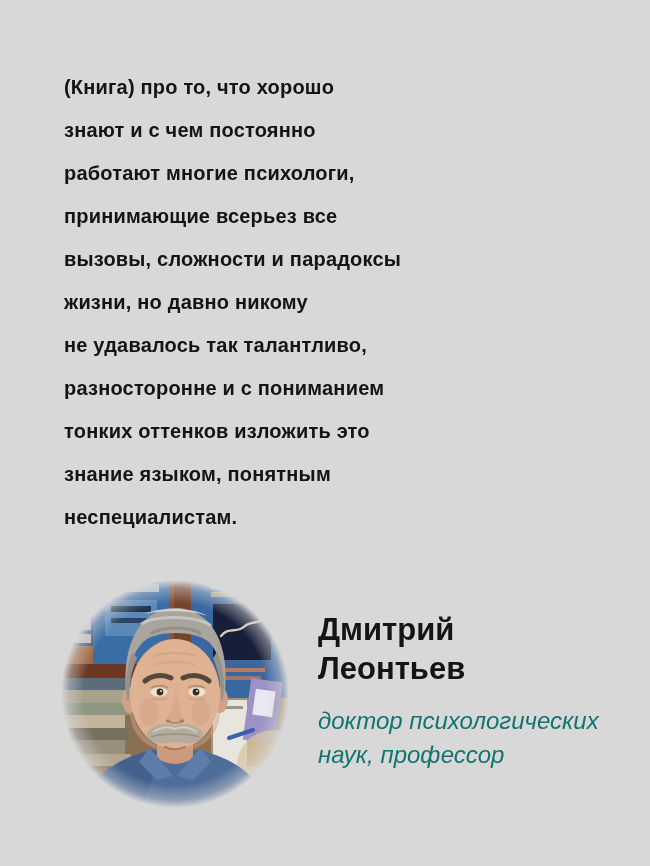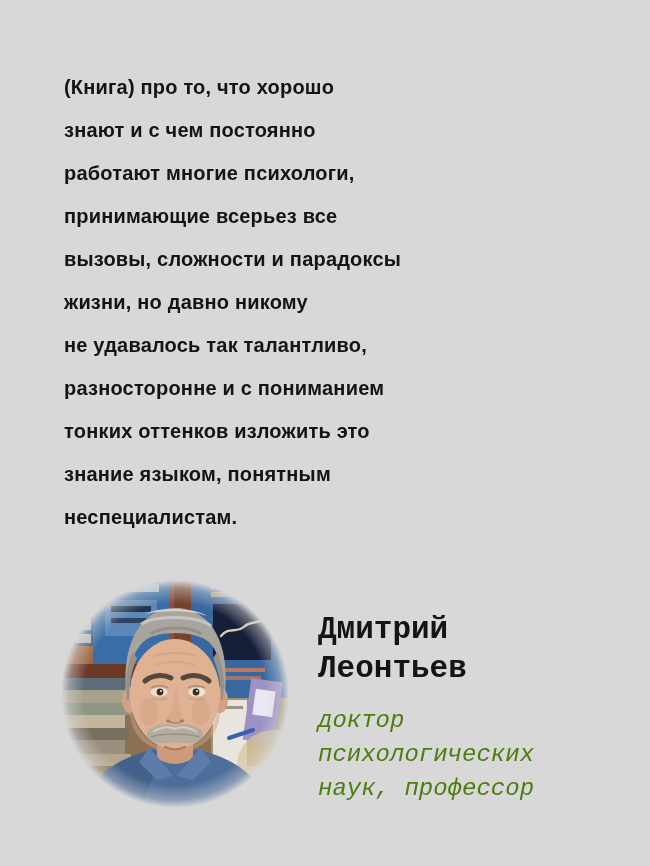--- a/index.html
+++ b/index.html
@@ -34,36 +34,35 @@
   .photo-wrap {
     position: absolute;
     left: 61px; top: 2px;
     width: 228px; height: 228px;
   }
   .photo-wrap svg { display: block; width: 228px; height: 228px; }
   .author-info {
     position: absolute;
     left: 318px; top: 32px;
     width: 290px;
-    font-family: Liberation Mono, monospace;
   }
   .author-name {
     font-size: 31px;
     line-height: 39px;
     font-weight: 700;
     color: #141414;
     white-space: pre-line;
   }
   .author-title {
     margin-top: 16px;
     font-size: 24px;
     line-height: 34px;
     font-style: italic;
     font-weight: 400;
-    color: #4d7c0f;
+    color: #0f766e;
     white-space: pre-line;
   }
 </style>
 </head>
 <body>
 
 <div class="card">
 
   <p class="quote">(Книга) про то, что хорошо
 знают и с чем постоянно

